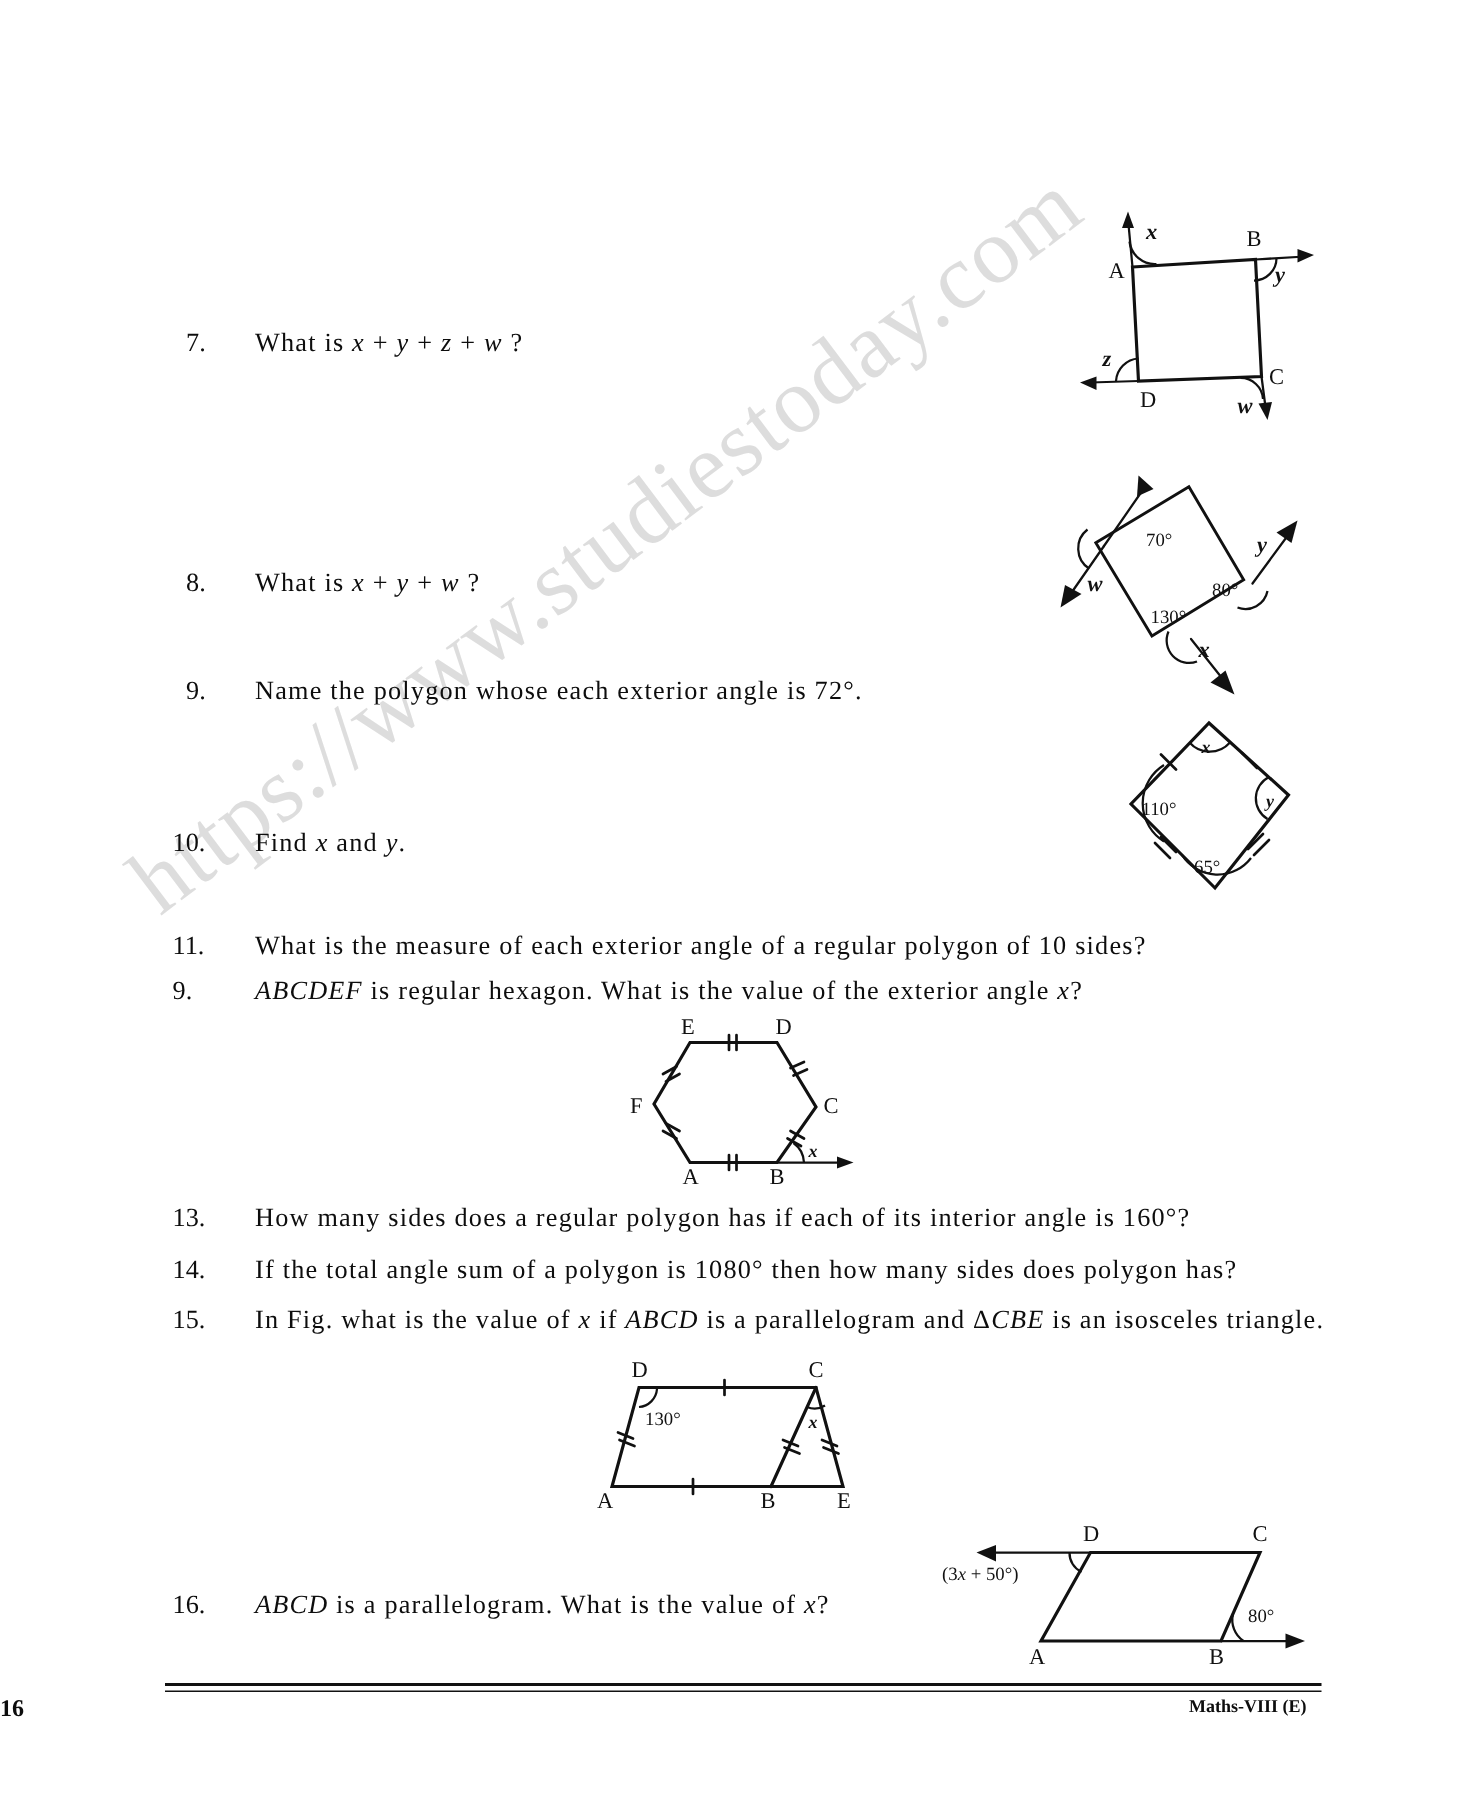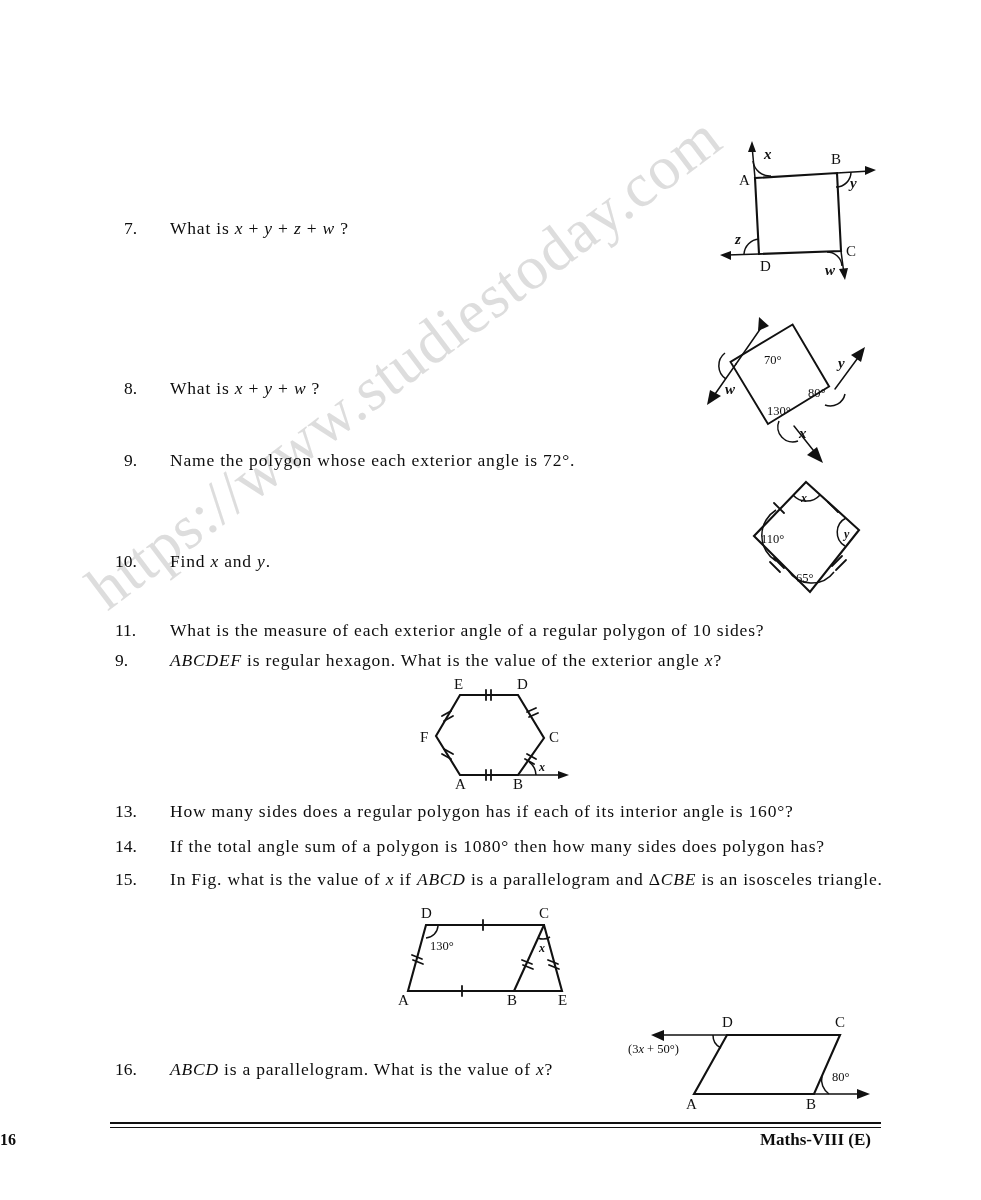--- a/index.html
+++ b/index.html
@@ -135,21 +135,21 @@
     right: 0;
     top: 1131px;
     font-size: 16px;
     font-weight: bold;
     z-index: 6;
   }
   .footer-right {
     position: absolute;
     right: 110px;
     top: 1130px;
-    font-size: 17px;
+    font-size: 12px;
     font-weight: bold;
     z-index: 6;
   }
 </style>
 </head>
 <body>
 
 <div class="page">
 
   <div class="watermark">https://www.studiestoday.com</div>

